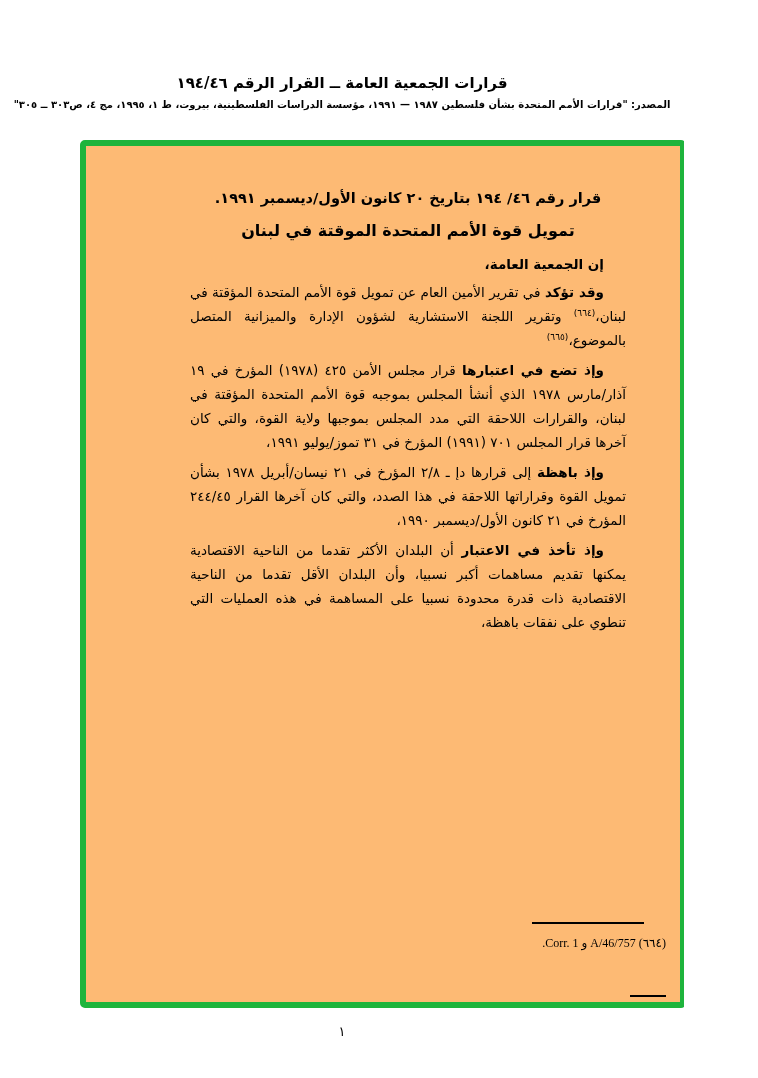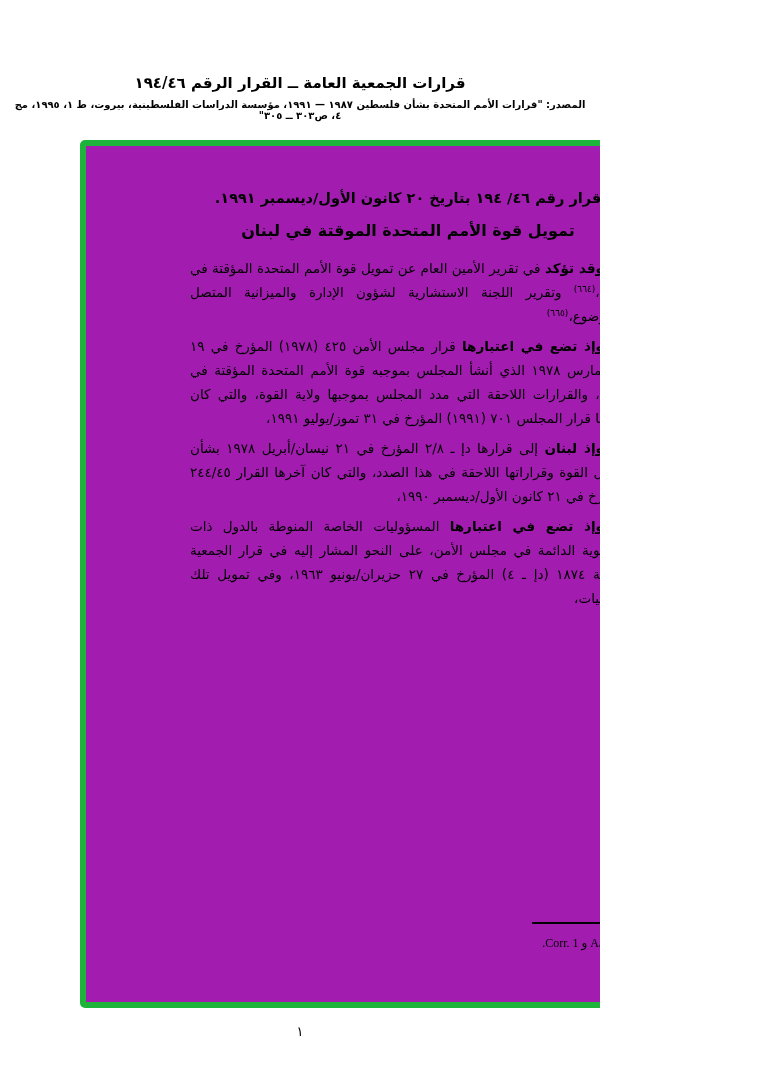--- a/index.html
+++ b/index.html
@@ -1,18 +1,18 @@
 <!DOCTYPE html>
 <html lang="ar"><head>
 <meta charset="utf-8">
 <style>
   html,body { margin:0; padding:0; background:#ffffff; }
   .page {
     position:relative;
-    width:600px; height:1078px;
+    width:684px; height:1078px;
     background:#ffffff;
     color:#000;
     font-family:"DejaVu Sans", sans-serif;
     direction:rtl;
     overflow:hidden;
   }
   .header { text-align:center; }
   .header-title {
     margin:0;
     padding-top:74px;
@@ -25,21 +25,21 @@
     font-weight:bold;
     padding:0 10px;
   }
   .green-box {
     position:absolute;
     left:80px; top:140px;
     width:606px; height:868px;
     box-sizing:border-box;
     border:6px solid #1eb43c;
     border-radius:5px;
-    background:#a21caf;
+    background:#fdba74;
   }
   .box-content {
     padding:44px 54px 0 104px; 
   }
   .res-title {
     text-align:center;
     font-weight:bold;
     font-size:14.5px;
     margin:0 0 15px 0;
   }
@@ -112,30 +112,31 @@
   <div class="header">
     <h1 class="header-title">قرارات الجمعية العامة ــ القرار الرقم ٤٦‏/١٩٤</h1>
     <div class="header-source">المصدر: "قرارات الأمم المتحدة بشأن فلسطين ١٩٨٧ — ١٩٩١، مؤسسة الدراسات الفلسطينية، بيروت، ط ١، ١٩٩٥، مج ٤، ص٣٠٣ ــ ٣٠٥"</div>
   </div>
 
   <div class="green-box">
     <div class="box-content">
 
       <div class="res-title">قرار رقم ٤٦‏/ ١٩٤ بتاريخ ٢٠ كانون الأول/ديسمبر ١٩٩١.</div>
       <div class="res-subtitle">تمويل قوة الأمم المتحدة الموقتة في لبنان</div>
+      <div class="opening">إن الجمعية العامة،</div>
 
       <p class="para"><span class="lead">وقد تؤكد</span><span> في تقرير الأمين العام عن تمويل قوة الأمم المتحدة المؤقتة في لبنان،</span><sup class="fnref">(٦٦٤)</sup><span> وتقرير اللجنة الاستشارية لشؤون الإدارة والميزانية المتصل بالموضوع،</span><sup class="fnref">(٦٦٥)</sup></p>
 
       <p class="para"><span class="lead">وإذ تضع في اعتبارها</span><span> قرار مجلس الأمن ٤٢٥ (١٩٧٨) المؤرخ في ١٩ آذار/مارس ١٩٧٨ الذي أنشأ المجلس بموجبه قوة الأمم المتحدة المؤقتة في لبنان، والقرارات اللاحقة التي مدد المجلس بموجبها ولاية القوة، والتي كان آخرها قرار المجلس ٧٠١ (١٩٩١) المؤرخ في ٣١ تموز/يوليو ١٩٩١،</span></p>
 
-      <p class="para"><span class="lead">وإذ لبنان</span><span> إلى قرارها دإ ـ ٨‏/٢ المؤرخ في ٢١ نيسان/أبريل ١٩٧٨ بشأن تمويل القوة وقراراتها اللاحقة في هذا الصدد، والتي كان آخرها القرار ٤٥‏/٢٤٤ المؤرخ في ٢١ كانون الأول/ديسمبر ١٩٩٠،</span></p>
+      <p class="para"><span class="lead">وإذ باهظة</span><span> إلى قرارها دإ ـ ٨‏/٢ المؤرخ في ٢١ نيسان/أبريل ١٩٧٨ بشأن تمويل القوة وقراراتها اللاحقة في هذا الصدد، والتي كان آخرها القرار ٤٥‏/٢٤٤ المؤرخ في ٢١ كانون الأول/ديسمبر ١٩٩٠،</span></p>
 
 
+      <p class="para"><span class="lead">وإذ تأخذ في الاعتبار</span><span> أن البلدان الأكثر تقدما من الناحية الاقتصادية يمكنها تقديم مساهمات أكبر نسبيا، وأن البلدان الأقل تقدما من الناحية الاقتصادية ذات قدرة محدودة نسبيا على المساهمة في هذه العمليات التي تنطوي على نفقات باهظة،</span></p>
 
-      <p class="para"><span class="lead">وإذ تضع في اعتبارها</span><span> المسؤوليات الخاصة المنوطة بالدول ذات العضوية الدائمة في مجلس الأمن، على النحو المشار إليه في قرار الجمعية العامة ١٨٧٤ (دإ ـ ٤) المؤرخ في ٢٧ حزيران/يونيو ١٩٦٣، وفي تمويل تلك العمليات،</span></p>
 
     </div>
 
     <div class="footnotes">
       <div class="fn-sep"></div>
       <div class="fn-line"><span>(٦٦٤)</span> <span dir="ltr">A/46/757</span> <span>و</span> <span dir="ltr">Corr. 1</span><span>.</span></div>
     </div>
 
     <div class="artifact-line"></div>
   </div>

